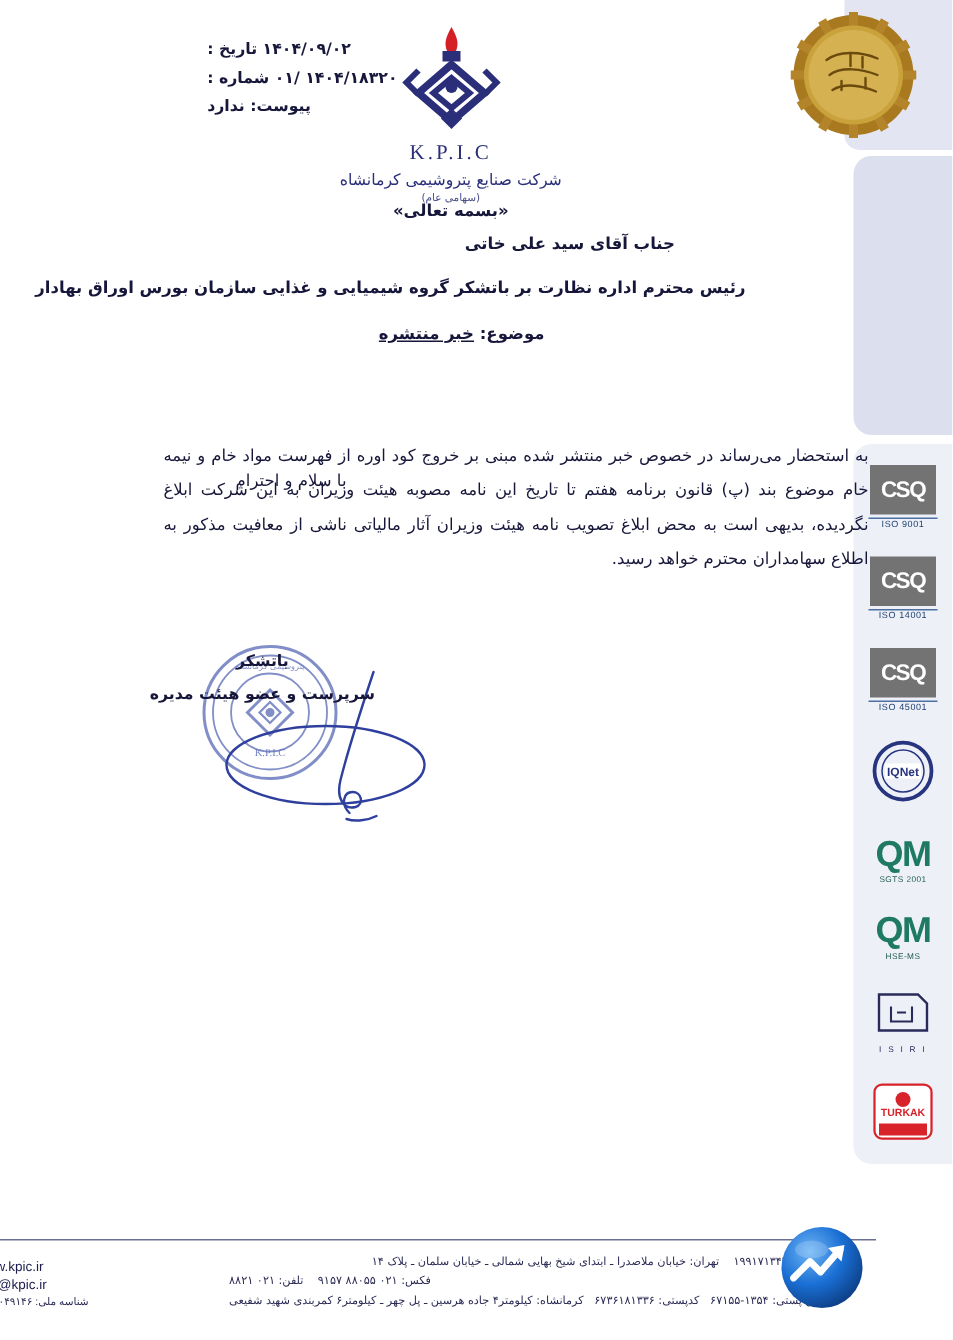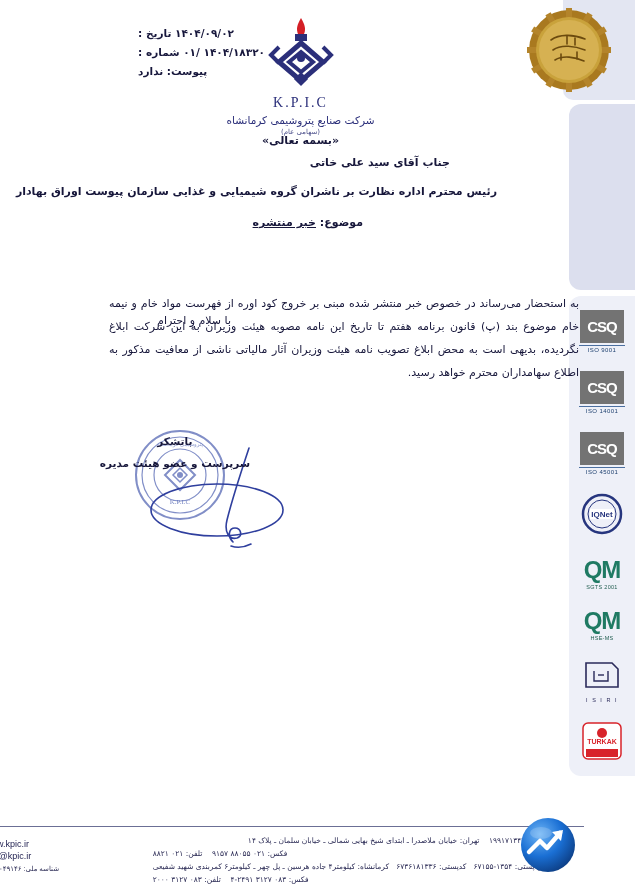--- a/index.html
+++ b/index.html
@@ -174,21 +174,21 @@
           <path d="M34 46 L34 52"></path>
             <path d="M50 44 L50 51"></path>
         </g>
       </g>
     </svg>
   </div>
 
   <div class="bismillah">«بسمه تعالی»</div>
 
   <div class="addressee" id="addr-1">جناب آقای سید علی خاتی</div>
-  <div class="addressee" id="addr-2">رئیس محترم اداره نظارت بر ناشران گروه شیمیایی و غذایی سازمان پیوست اوراق بهادار</div>
+  <div class="addressee" id="addr-2">رئیس محترم اداره نظارت بر باتشکر گروه شیمیایی و غذایی سازمان بورس اوراق بهادار</div>
 
   <div class="subject">
     <span>موضوع:</span>
     <u>خبر منتشره</u>
   </div>
 
   <div class="greeting">با سلام و احترام</div>
 
   <div class="body-text">به استحضار می‌رساند در خصوص خبر منتشر شده مبنی بر خروج کود اوره از فهرست مواد خام و نیمه خام موضوع بند (پ) قانون برنامه هفتم تا تاریخ این نامه مصوبه هیئت وزیران به این شرکت ابلاغ نگردیده، بدیهی است به محض ابلاغ تصویب نامه هیئت وزیران آثار مالیاتی ناشی از معافیت مذکور به اطلاع سهامداران محترم خواهد رسید.</div>
 
@@ -316,27 +316,20 @@
       </span>
       <span class="f-line">
         <span>صندوق پستی:</span>
         <span>۱۳۵۴-۶۷۱۵۵</span>
         &nbsp;
         <span>کدپستی:</span>
         <span>۶۷۳۶۱۸۱۳۳۶</span>
         &nbsp;
         <span>کرمانشاه: کیلومتر۴ جاده هرسین ـ پل چهر ـ کیلومتر۶ کمربندی شهید شفیعی</span>
       </span>
-      <span class="f-tel">
-        <span>فکس:</span>
-        <span>۰۸۳ ۳۱۲۷ ۲۴۹۱-۴</span>
-        &nbsp;&nbsp;
-        <span>تلفن:</span>
-        <span>۰۸۳ ۳۱۲۷ ۲۰۰۰</span>
-      </span>
     </div>
   </div>
 
   <div class="globe">
     <svg width="58" height="58" viewBox="0 0 58 58">
       <defs>
         <radialGradient id="gb" cx="35%" cy="30%" r="75%">
           <stop offset="0%" stop-color="#6db4f5"></stop>
           <stop offset="55%" stop-color="#1a6fd4"></stop>
           <stop offset="100%" stop-color="#0d3f86"></stop>

